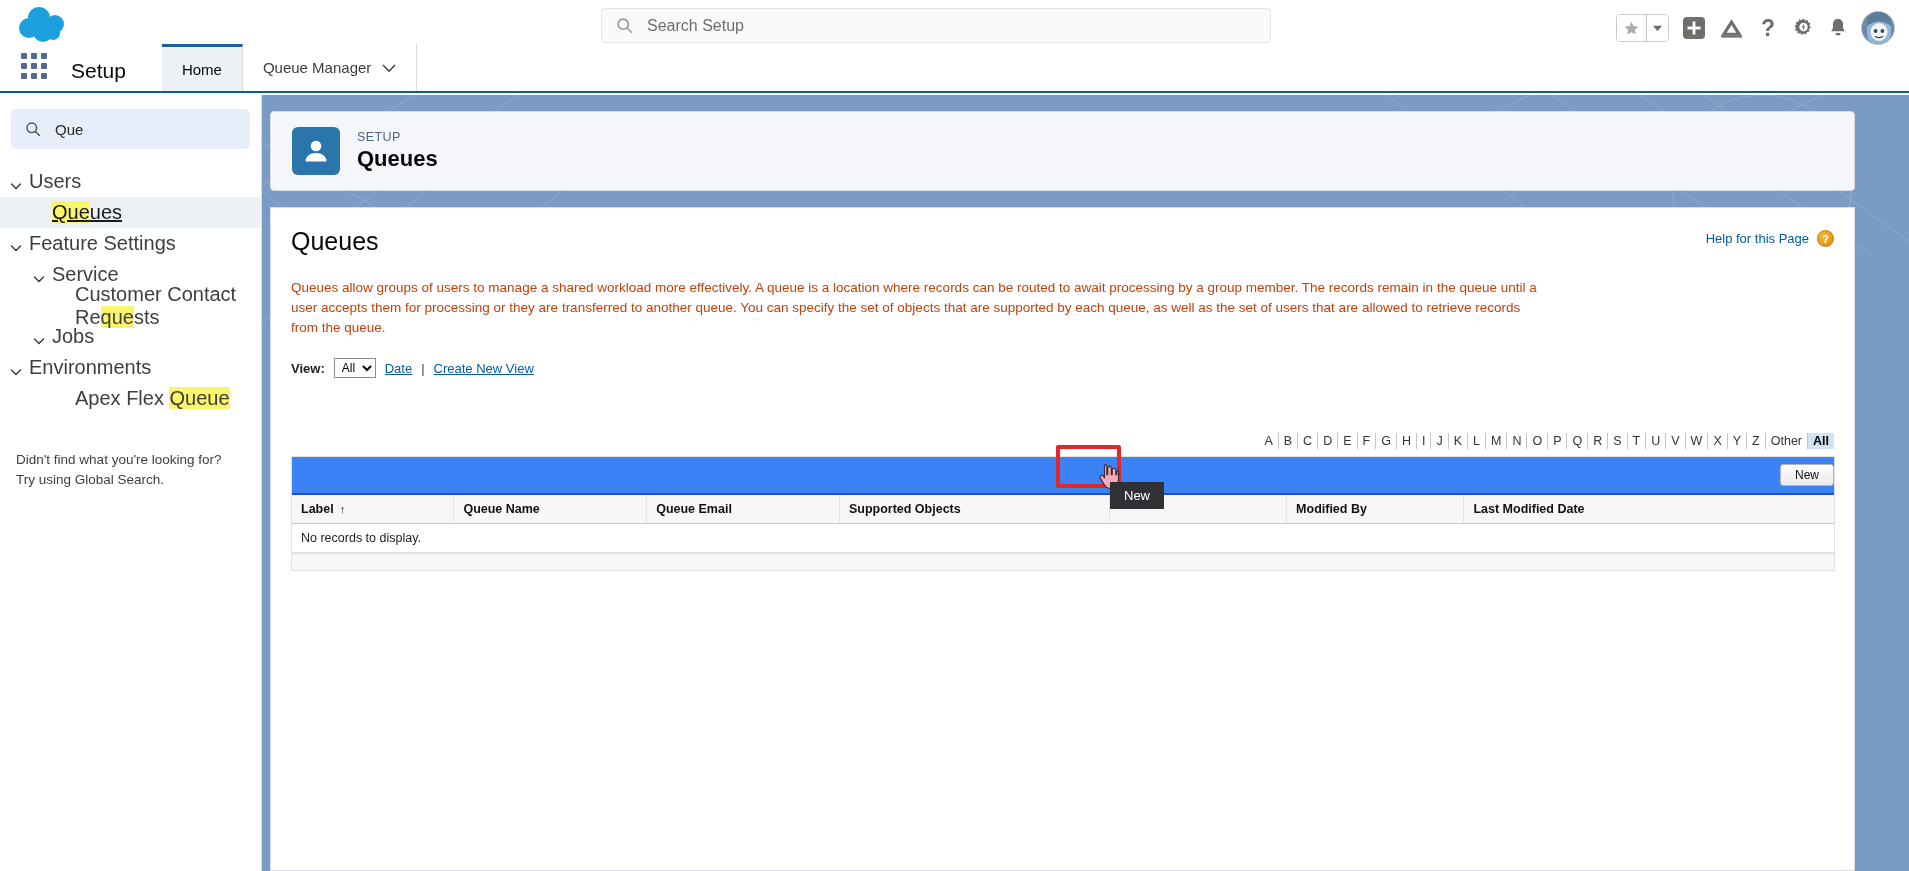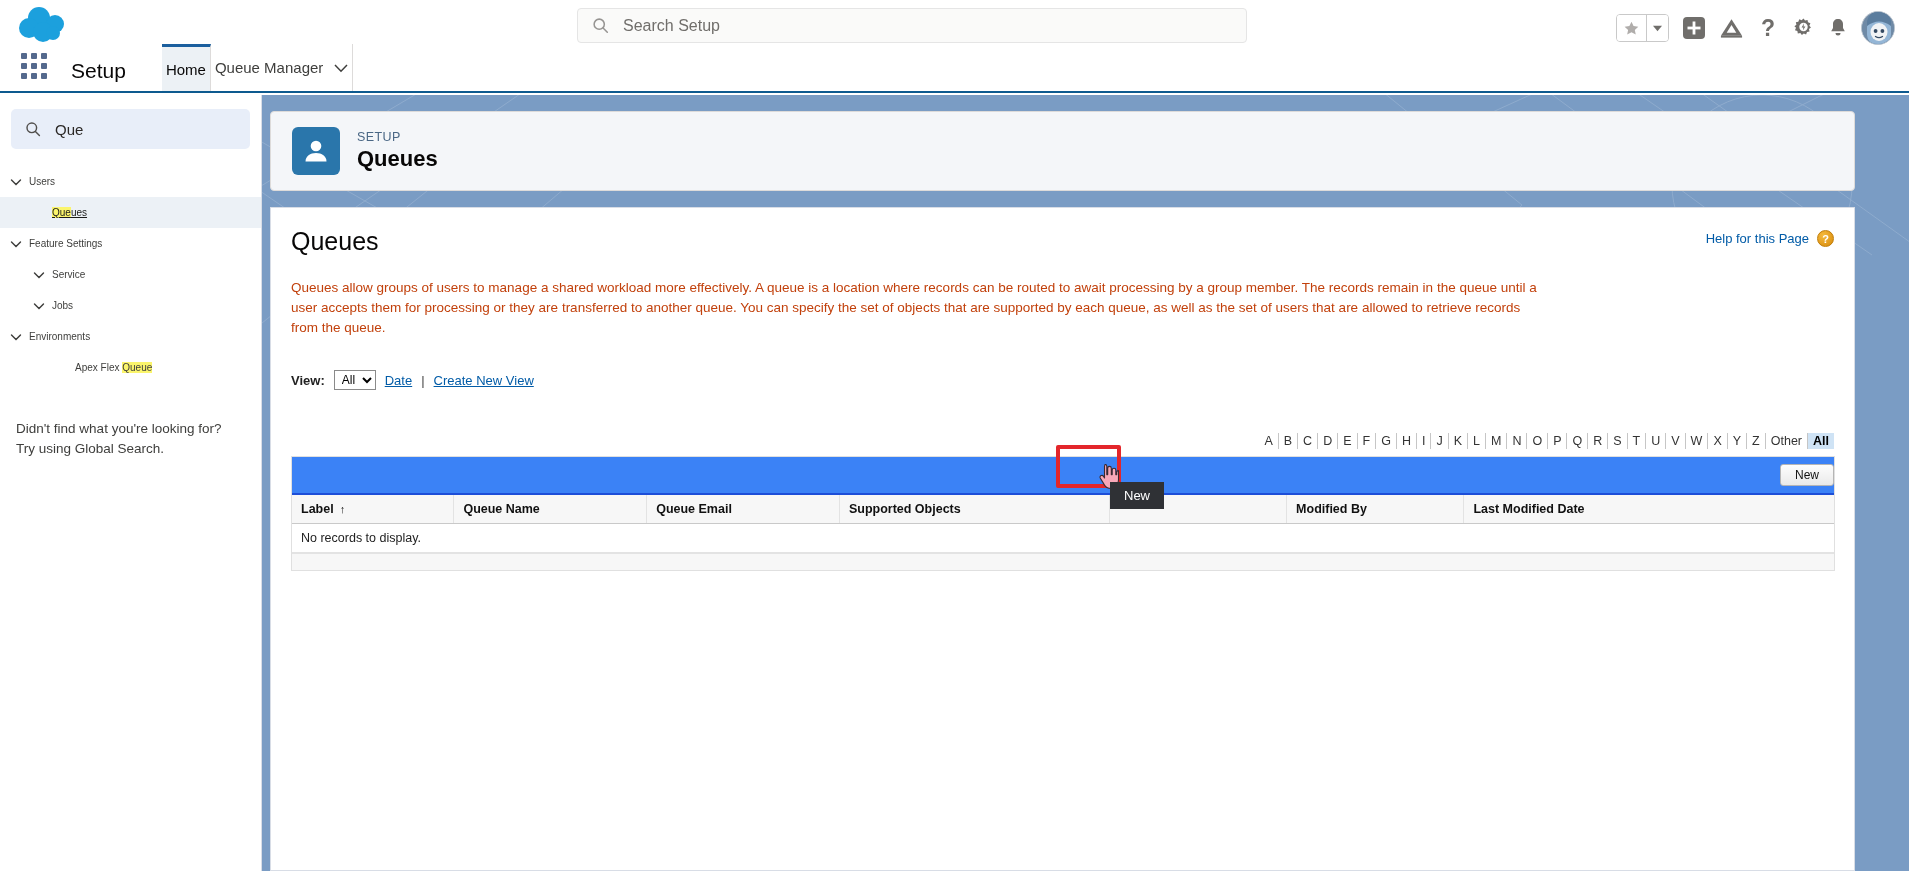--- a/index.html
+++ b/index.html
@@ -12,21 +12,21 @@
 
   
   .global-header {
     position: absolute; top: 0; left: 0;
     width: 1909px; height: 56px;
     background: #ffffff;
     display: flex; align-items: center;
   }
   .cloud-logo { position: absolute; left: 14px; top: 4px; width: 62px; height: 44px; }
   .global-search {
-    position: absolute; left: 577px; top: 8px;
+    position: absolute; left: 601px; top: 8px;
     width: 670px; height: 35px;
     background: #fafaf9;
     border: 1px solid #e5e5e5;
     border-radius: 4px;
     display: flex; align-items: center;
     padding-left: 14px; gap: 14px;
   }
   .global-search .ph { color: #706e6b; font-size: 16px; }
   .header-icons {
     position: absolute; right: 14px; top: 0;
@@ -50,21 +50,21 @@
     background: #ffffff;
     border-bottom: 2px solid #0d5a8f;
     display: flex; align-items: flex-end;
   }
   .waffle { margin-left: 21px; margin-bottom: 12px; display: grid; grid-template-columns: repeat(3, 6px); gap: 4px; }
   .waffle i { width: 6px; height: 6px; background: #54698d; border-radius: 1px; display: block; }
   .setup-word { margin-left: 24px; margin-bottom: 8px; font-size: 21px; color: #080707; font-weight: 400; }
   .nav-tabs { display: flex; margin-left: 36px; height: 47px; align-items: stretch; }
   .nav-tab {
     display: flex; align-items: center; justify-content: center;
-    padding: 0 4px; font-size: 15px; color: #3e3e3c;
+    padding: 0 20px; font-size: 15px; color: #3e3e3c;
     border-right: 1px solid #dddbda; background: #fff; cursor: pointer;
   }
   .nav-tab.active { background: #ecf1f5; border-top: 3px solid #1b5f9e; color: #080707; }
   .nav-tab .caret { margin-left: 11px; }
 
   
   .sidebar {
     position: absolute; top: 95px; left: 0;
     width: 262px; height: 776px;
     background: #ffffff;
@@ -73,21 +73,21 @@
   }
   .side-search {
     margin: 0 11px; height: 40px;
     background: #e8eef9; border-radius: 5px;
     display: flex; align-items: center; gap: 14px; padding-left: 14px;
   }
   .side-search .val { font-size: 15px; color: #2b2826; }
   .tree { margin-top: 17px; }
   .tree-row {
     display: flex; align-items: center; height: 31px;
-    font-size: 10px; color: #3e3e3c; cursor: pointer;
+    font-size: 20px; color: #3e3e3c; cursor: pointer;
   }
   .tree-row.selected { background: #ecf1f6; }
   .tree-chev { width: 14px; height: 14px; flex: none; margin-right: 6px; }
   .tree-label.link { color: #1b1b1b; text-decoration: underline; }
   mark { background: #fbf56c; color: inherit; padding: 0; }
   .lvl0 { padding-left: 9px; }
   .lvl1 { padding-left: 32px; }
   .lvl2 { padding-left: 55px; }
   .not-found {
     margin-top: 36px; padding: 0 16px;
@@ -147,21 +147,21 @@
     border: 1px solid #c07c07;
   }
   .desc {
     margin-top: 22px; width: 1248px;
     font-size: 13.5px; line-height: 20px; color: #c2410c;
     font-family: "Liberation Sans Narrow", "Liberation Sans", sans-serif;
   }
 
   
   .view-row {
-    margin-top: 32px; display: flex; align-items: center; gap: 9px;
+    margin-top: 20px; display: flex; align-items: center; gap: 9px;
     font-size: 13px; color: #222;
     font-family: "Liberation Sans Narrow", "Liberation Sans", sans-serif;
   }
   .view-label { font-weight: bold; }
   .view-select {
     font-size: 12px; padding: 1px 3px;
     border: 1px solid #8a8a8a; background: #fff;
     font-family: "Liberation Sans Narrow", "Liberation Sans", sans-serif;
   }
   .view-link { color: #015ba7; text-decoration: underline; cursor: pointer; }
@@ -375,20 +375,24 @@
         <span class="tree-chev"><svg width="14" height="14" viewBox="0 0 14 14">
             <path d="M2.5 5L7 9.6 11.5 5" stroke="#3e3e3c" stroke-width="1.4" fill="none" stroke-linecap="round"></path>
           </svg></span>
         <span class="tree-label">Feature Settings</span>
       </div>
       <div class="tree-row lvl1">
         <span class="tree-chev"><svg width="14" height="14" viewBox="0 0 14 14">
             <path d="M2.5 5L7 9.6 11.5 5" stroke="#3e3e3c" stroke-width="1.4" fill="none" stroke-linecap="round"></path>
           </svg></span>
         <span class="tree-label">Service</span>
+      </div>
+      <div class="tree-row lvl2">
+        <span class="tree-chev"></span>
+        <span class="tree-label">Customer Contact Re<mark>que</mark>sts</span>
       </div>
       <div class="tree-row lvl1">
         <span class="tree-chev"><svg width="14" height="14" viewBox="0 0 14 14">
             <path d="M2.5 5L7 9.6 11.5 5" stroke="#3e3e3c" stroke-width="1.4" fill="none" stroke-linecap="round"></path>
           </svg></span>
         <span class="tree-label">Jobs</span>
       </div>
       <div class="tree-row lvl0">
         <span class="tree-chev"><svg width="14" height="14" viewBox="0 0 14 14">
             <path d="M2.5 5L7 9.6 11.5 5" stroke="#3e3e3c" stroke-width="1.4" fill="none" stroke-linecap="round"></path>

